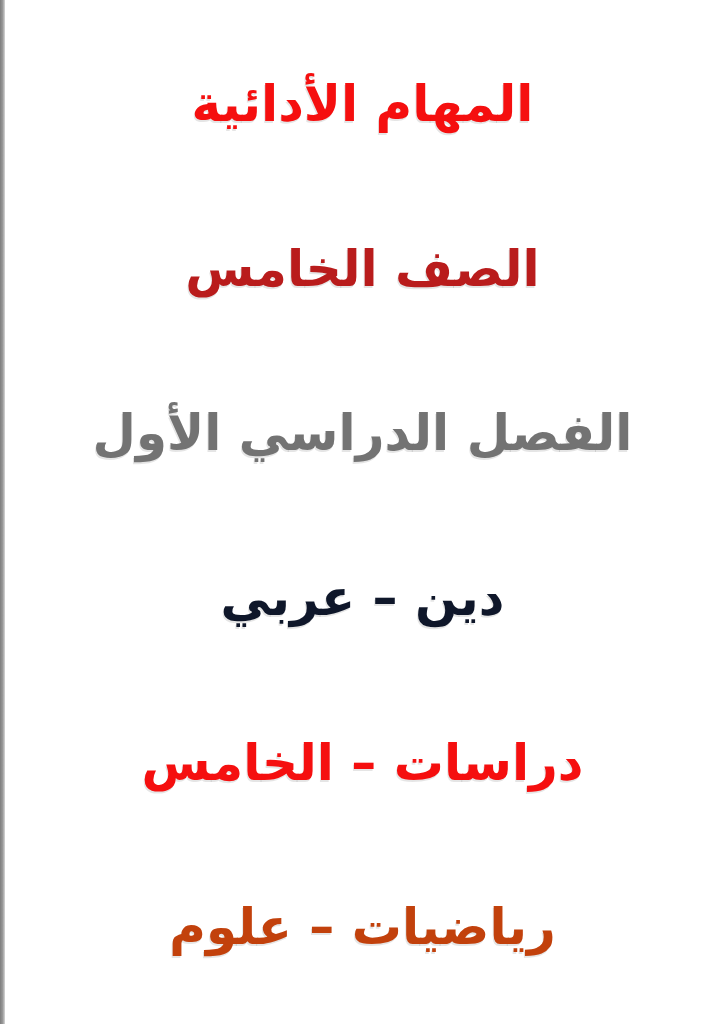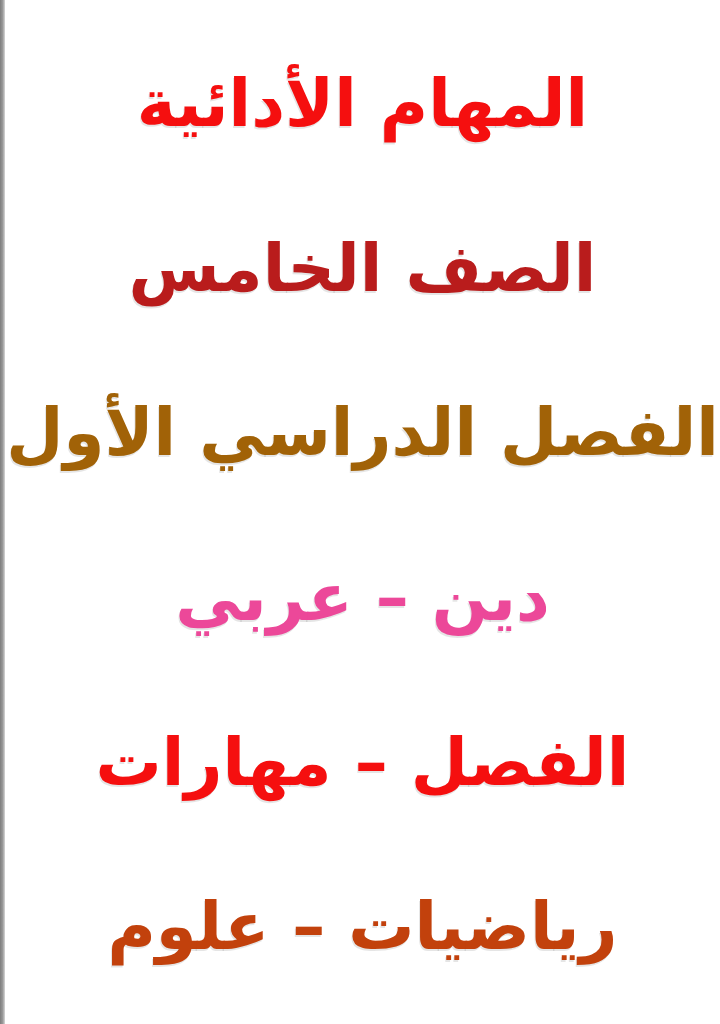--- a/index.html
+++ b/index.html
@@ -34,33 +34,33 @@
     justify-content: space-between;
     padding: 22px 0 14px 0;
     box-sizing: border-box;
   }
   .line {
     flex: 1 1 0;
     display: flex;
     align-items: center;
     justify-content: center;
     text-align: center;
-    font-size: 66px;
+    font-size: 50px;
     font-weight: bold;
     line-height: 1.1;
     letter-spacing: 0;
     white-space: nowrap;
     text-shadow: -1px 2px 0 rgba(0,0,0,0.10);
   }
 </style>
 </head>
 <body>
 
 <div class="scan-edge"></div>
 
 <div class="page">
   <div class="line" style="color: rgb(245, 15, 15);">المهام الأدائية</div>
   <div class="line" style="color: #b91c1c;">الصف الخامس</div>
-  <div class="line" style="color: #a16207;">الفصل الدراسي الأول</div>
-  <div class="line" style="color: #ec4899;">دين – عربي</div>
-  <div class="line" style="color: rgb(245, 15, 15);">الفصل – مهارات</div>
+  <div class="line" style="color: #737373;">الفصل الدراسي الأول</div>
+  <div class="line" style="color: #0f172a;">دين – عربي</div>
+  <div class="line" style="color: rgb(245, 15, 15);">دراسات – الخامس</div>
   <div class="line" style="color: #c2410c;">رياضيات – علوم</div>
 </div>
 
 </body></html>

